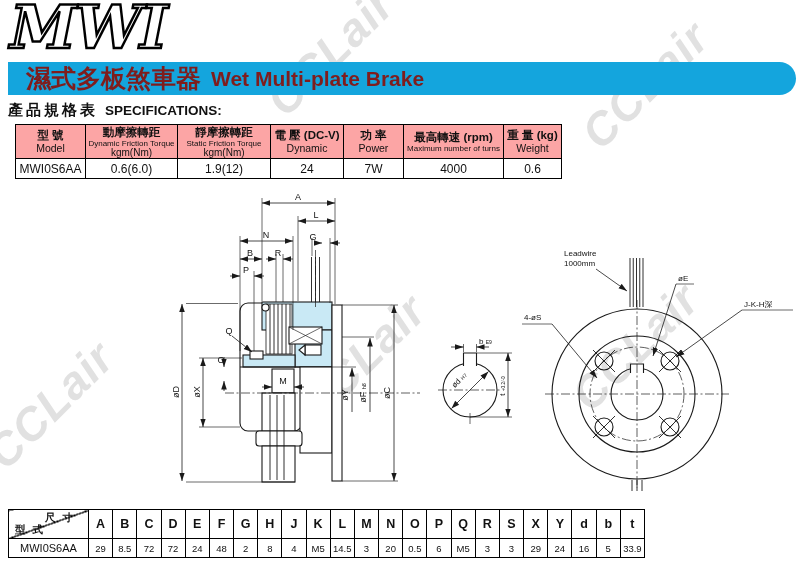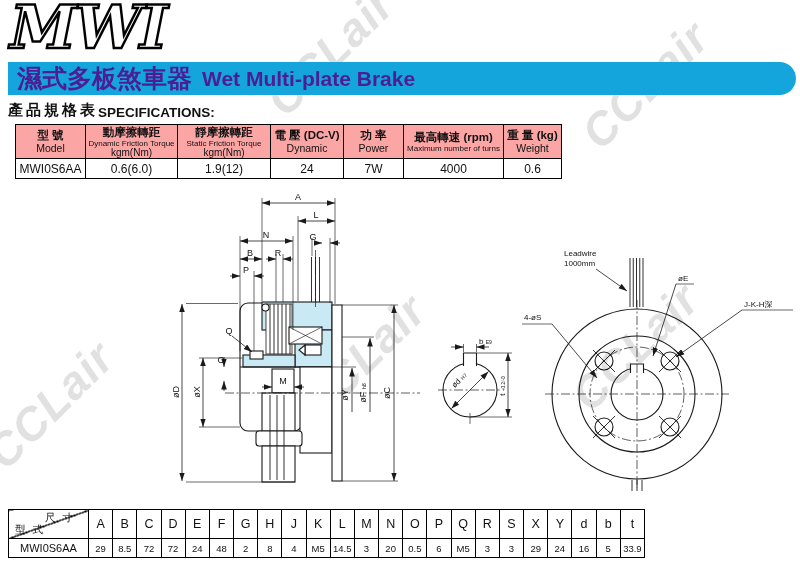--- a/index.html
+++ b/index.html
@@ -13,37 +13,37 @@
     transform:translate(-50%,-50%) rotate(-45deg);
   }
   .logo{
     position:absolute;left:10px;top:-8px;z-index:2;
     font-family:"DejaVu Serif",serif;font-style:italic;font-weight:bold;
     font-size:60px;color:#fff;-webkit-text-stroke:2.5px #000;letter-spacing:-2px;
   }
   .banner{
     position:absolute;left:8px;top:62px;width:788px;height:33px;z-index:2;
     background:#14a5dd;border-radius:0 17px 17px 0;
-    display:flex;align-items:center;gap:10px;padding-left:9px;box-sizing:border-box;color:#4c1d95;
+    display:flex;align-items:center;gap:10px;padding-left:18px;box-sizing:border-box;color:#7f1d1d;
   }
   .banner .zh{font-size:25px;font-weight:bold;white-space:nowrap}
   .banner .en{font-size:21px;font-weight:bold;white-space:nowrap}
-  .heading{position:absolute;left:8px;top:101px;z-index:2;display:flex;align-items:flex-end;}
+  .heading{position:absolute;left:8px;top:101px;z-index:2;display:flex;align-items:center;gap:7px}
   .heading .zh{font-size:15px;font-weight:bold;letter-spacing:3px}
   .heading .en{font-size:13.5px;font-weight:bold}
   table{border-collapse:collapse;position:absolute;z-index:2;background:transparent}
   .spec{left:15px;top:124px}
   .spec th{background:#fca5a5;border:1.4px solid #000;padding:1px 2px;font-weight:normal;vertical-align:middle}
   .spec th .zh{font-size:11.5px;font-weight:bold;line-height:13px;white-space:nowrap}
   .spec th .en-lg{font-size:10.5px;line-height:12px}
   .spec th .en-sm{font-size:8px;line-height:9px}
   .spec th .sub{font-size:10px;line-height:9px}
   .spec td{border:1.4px solid #000;text-align:center;font-size:12px;height:19px;padding:0 2px}
   .dims{left:8px;top:509px;table-layout:fixed;width:637px}
-  .dims th{border:1.4px solid #000;font-size:12.5px;font-weight:normal;height:28px;padding:0}
+  .dims th{border:1.4px solid #000;font-size:12.5px;font-weight:bold;height:28px;padding:0}
   .dims td{border:1.4px solid #000;font-size:9.5px;text-align:center;height:18px;padding:0;white-space:nowrap}
   .dims td.model,{font-size:11px}
   .dims td.model{font-size:11px}
   .corner{position:relative;width:80px;
     background:linear-gradient(to bottom right,transparent 0 calc(50% - .7px),#000 calc(50% - .7px) calc(50% + .7px),transparent calc(50% + .7px));}
   .corner .c-top{position:absolute;top:1px;left:36px;font-size:10.5px;letter-spacing:2px;white-space:nowrap}
   .corner .c-bottom{position:absolute;bottom:1px;left:6px;font-size:10.5px;letter-spacing:2px;white-space:nowrap}
   #drawing{position:absolute;left:0;top:190px;z-index:1}
   .pw{fill:#fff;stroke:#1a1a1a;stroke-width:1.1}
   .pb{fill:#c9e9f5;stroke:#1a1a1a;stroke-width:1.1}

